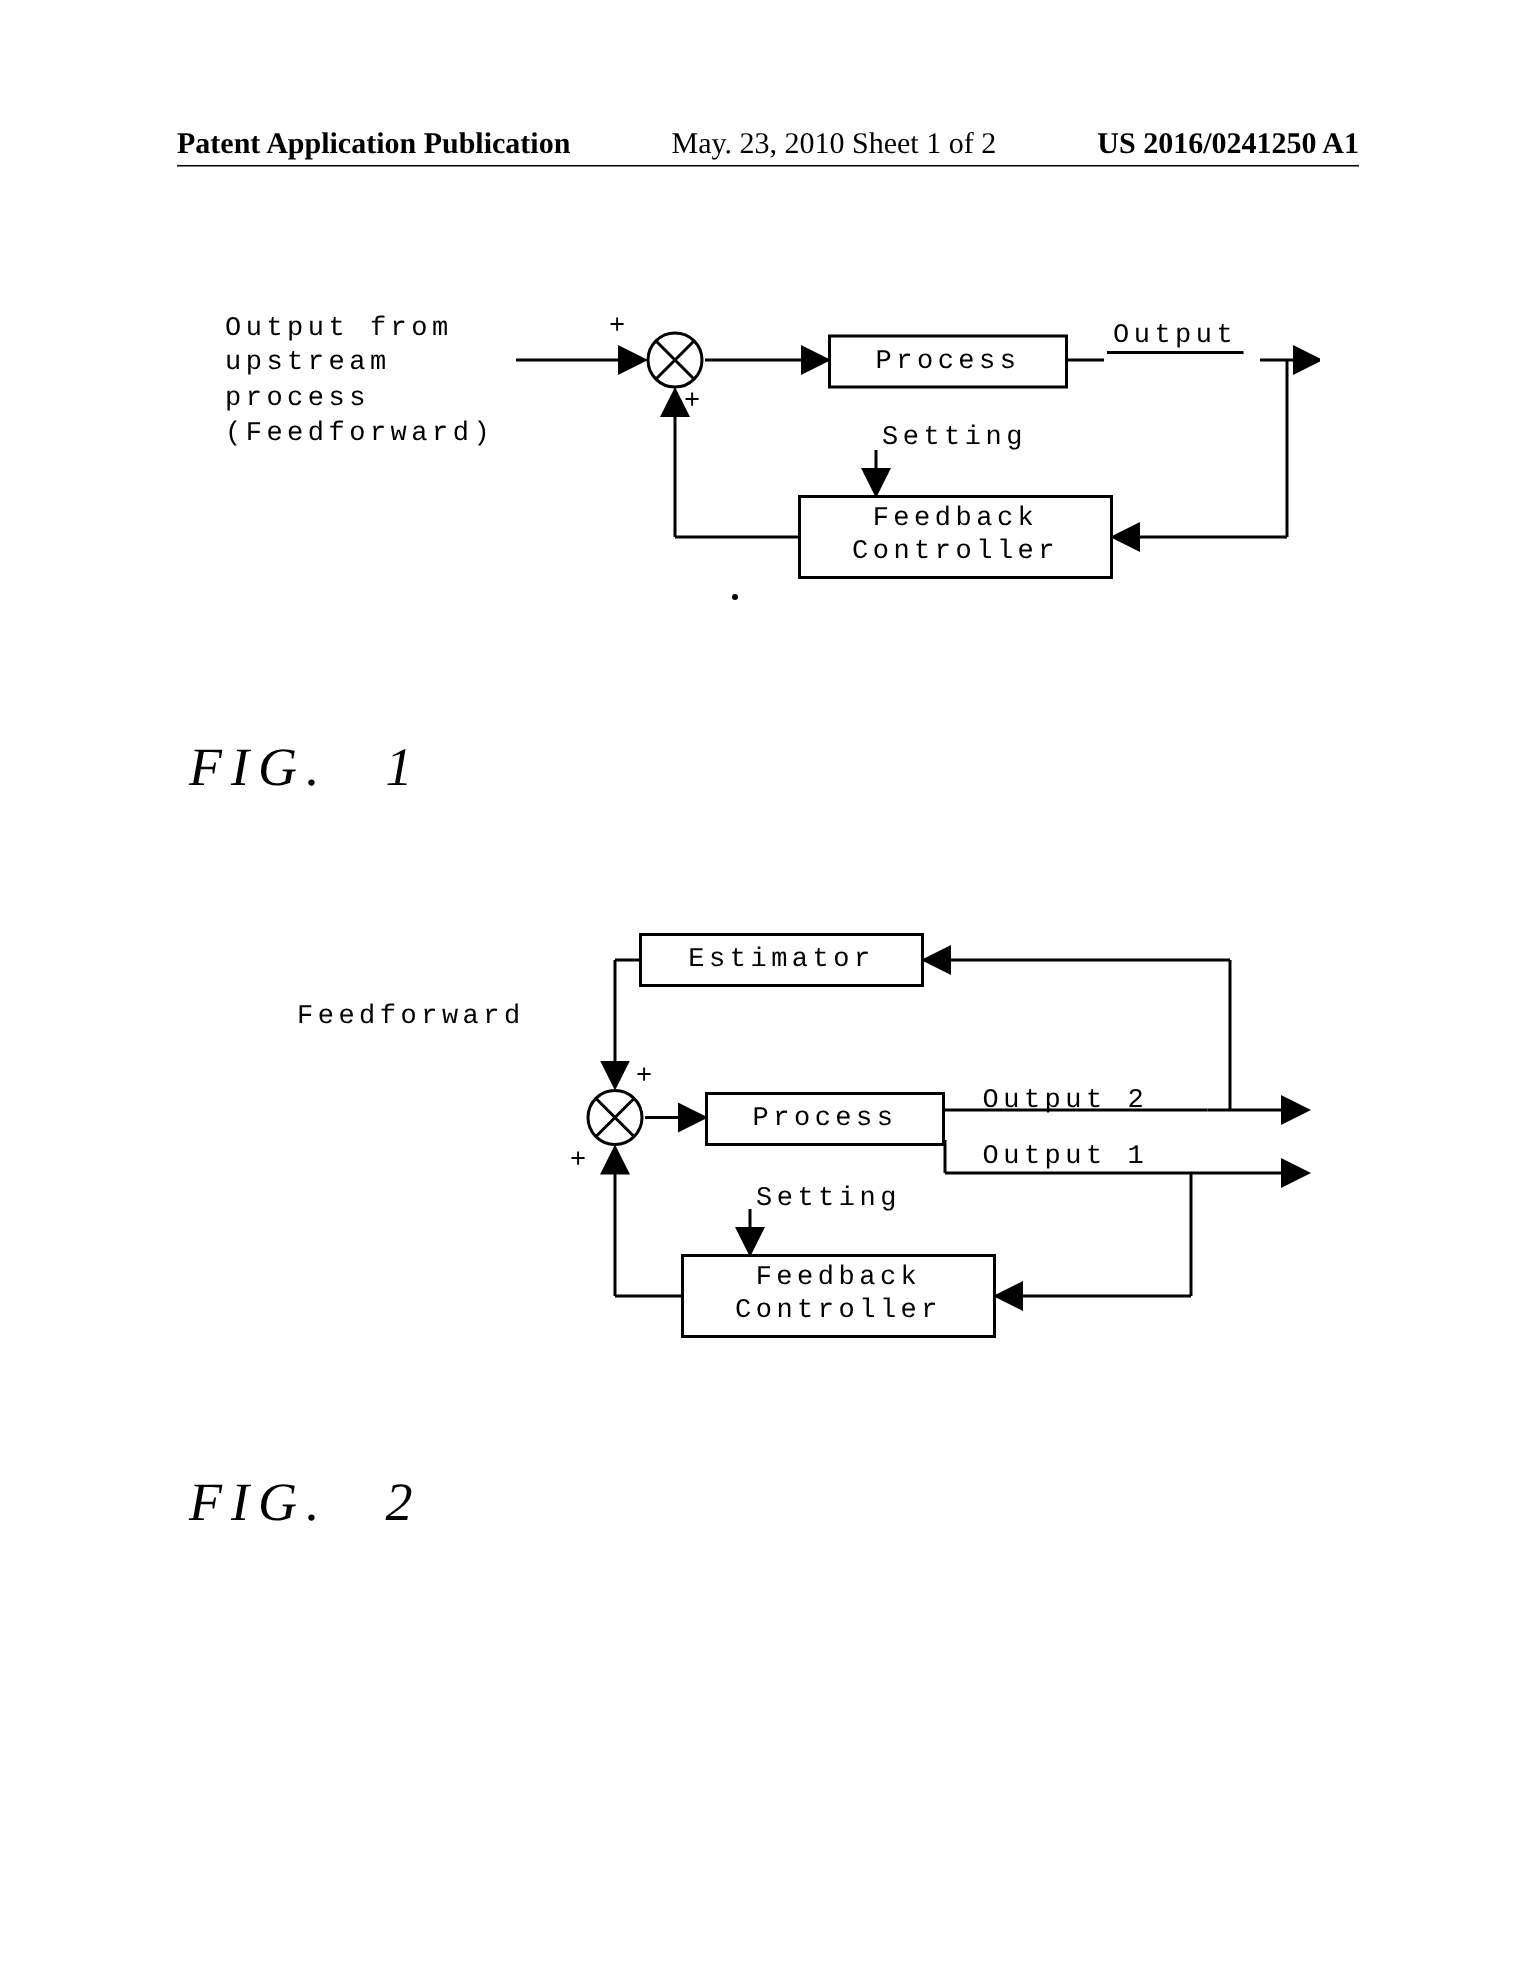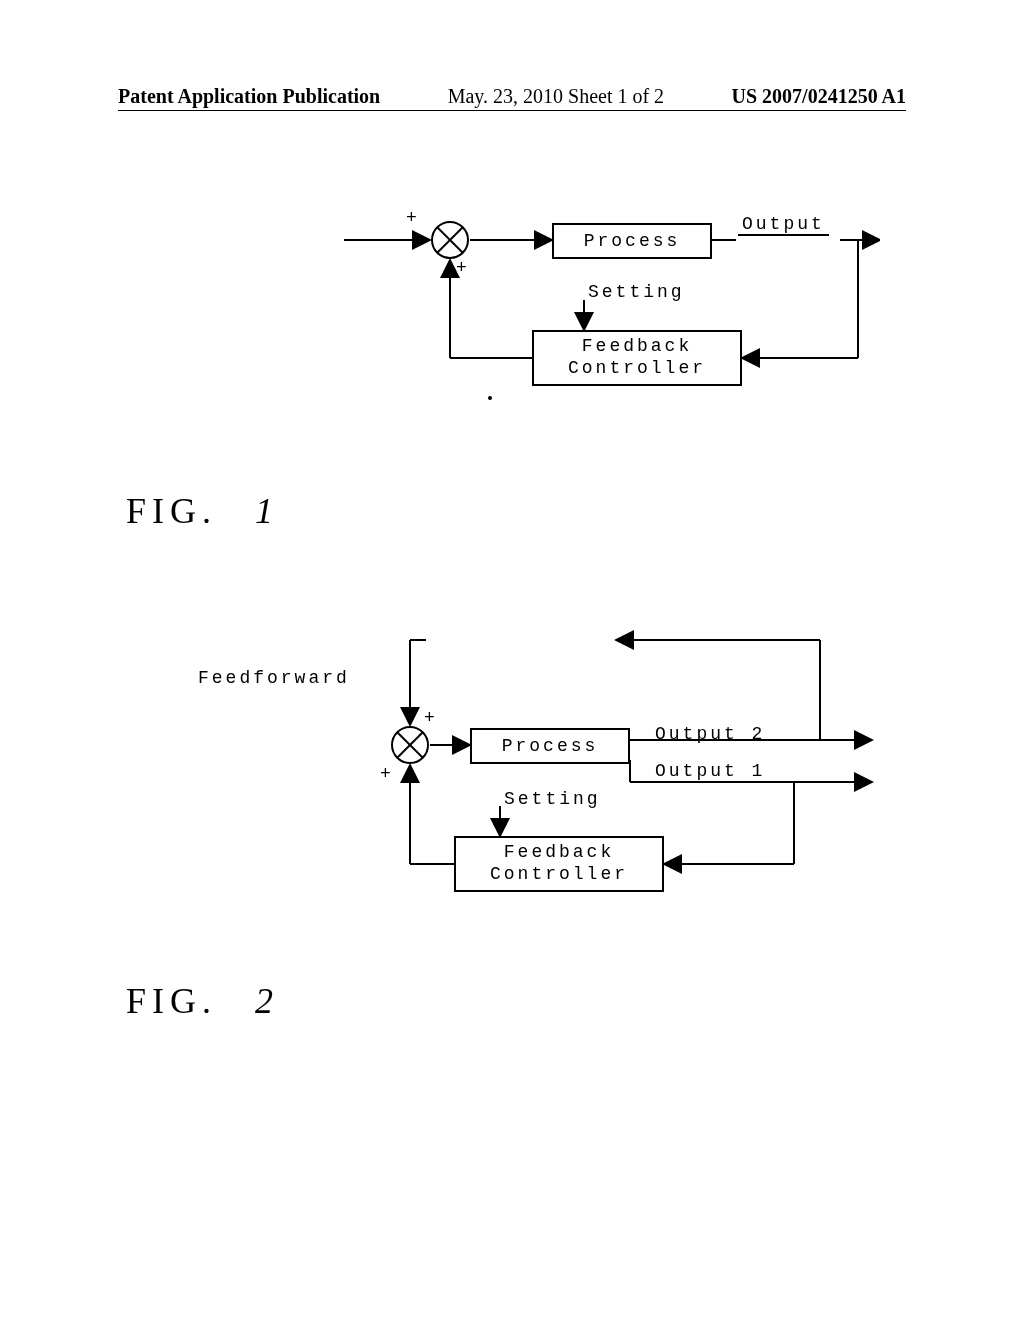--- a/index.html
+++ b/index.html
@@ -41,20 +41,21 @@
       height: 1px;
       background: #000;
     }
     .mono {
       font-family: 'Courier New', monospace;
       letter-spacing: 3px;
       font-size: 18px;
     }
     .fig-label {
       font-family: 'Times New Roman', serif;
+      font-style: italic;
       font-size: 36px;
       font-weight: normal;
       letter-spacing: 6px;
     }
     .fig-num {
       font-style: italic;
       font-size: 36px;
       margin-left: 34px;
     }
     
@@ -237,25 +238,31 @@
       left: 0;
       pointer-events: none;
     }
   </style>
 </head>
 <body>
 
 <div class="header">
   <span class="header-left">Patent Application Publication</span>
   <span class="header-center">May. 23, 2010  Sheet 1 of 2</span>
-  <span class="header-right">US 2007/0241250 A1</span>
+  <span class="header-right">US 2016/0241250 A1</span>
 </div>
 <div class="hr-line"></div>
 
 <div class="fig1">
+  <div class="input-text mono">
+    <div>Output from</div>
+    <div>upstream</div>
+    <div>process</div>
+    <div>(Feedforward)</div>
+  </div>
 
   <svg class="summer" viewBox="0 0 40 40">
     <circle cx="20" cy="20" r="18" fill="none" stroke="#000" stroke-width="2"></circle>
     <line x1="7" y1="7" x2="33" y2="33" stroke="#000" stroke-width="2"></line>
     <line x1="33" y1="7" x2="7" y2="33" stroke="#000" stroke-width="2"></line>
   </svg>
 
   <span class="plus1 mono">+</span>
   <span class="plus2 mono">+</span>
 
@@ -299,20 +306,23 @@
 </div>
 
 <div class="fig1-label">
   <span class="fig-label">FIG.</span>
   <span class="fig-num">1</span>
 </div>
 
 <div class="fig2">
   <span class="ff-text mono">Feedforward</span>
 
+  <div class="estimator-box">
+    <span class="mono">Estimator</span>
+  </div>
 
   <svg class="summer" viewBox="0 0 40 40">
     <circle cx="20" cy="20" r="18" fill="none" stroke="#000" stroke-width="2"></circle>
     <line x1="7" y1="7" x2="33" y2="33" stroke="#000" stroke-width="2"></line>
     <line x1="33" y1="7" x2="7" y2="33" stroke="#000" stroke-width="2"></line>
   </svg>
 
   <span class="plus1 mono">+</span>
   <span class="plus2 mono">+</span>
 

